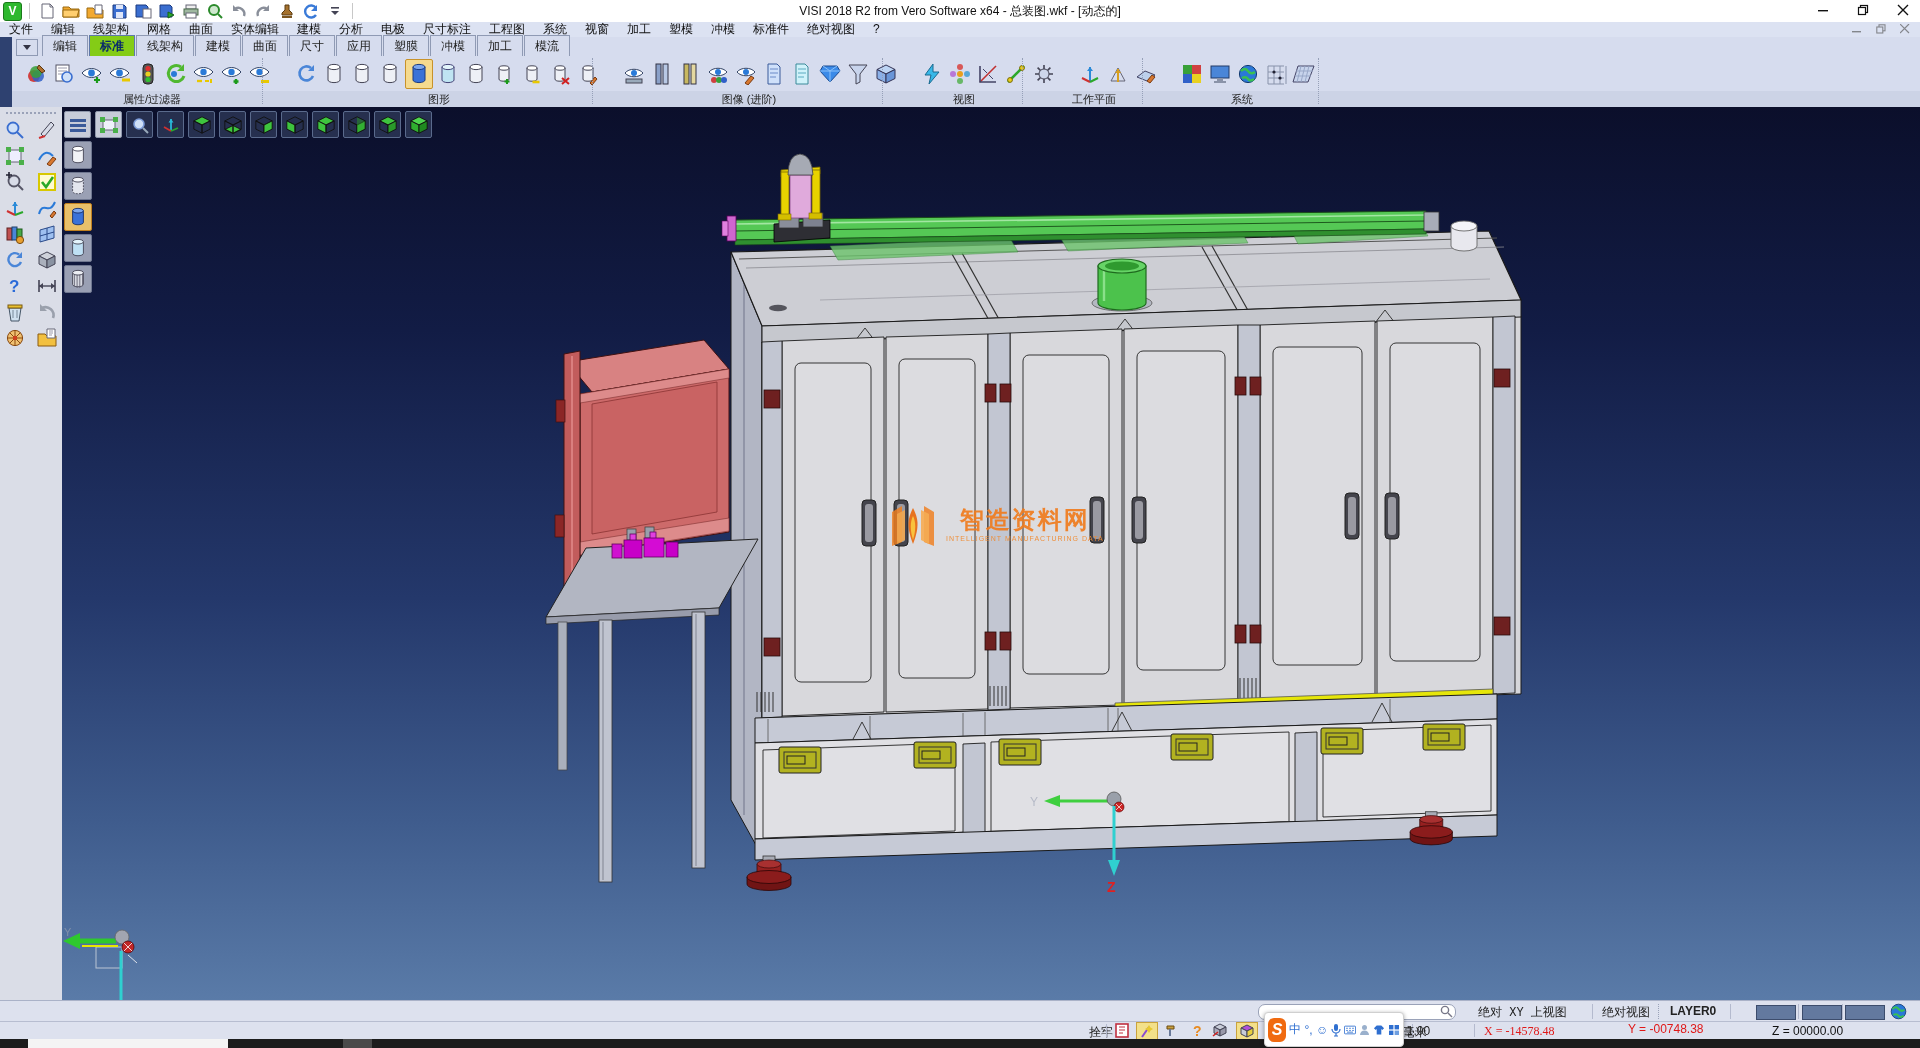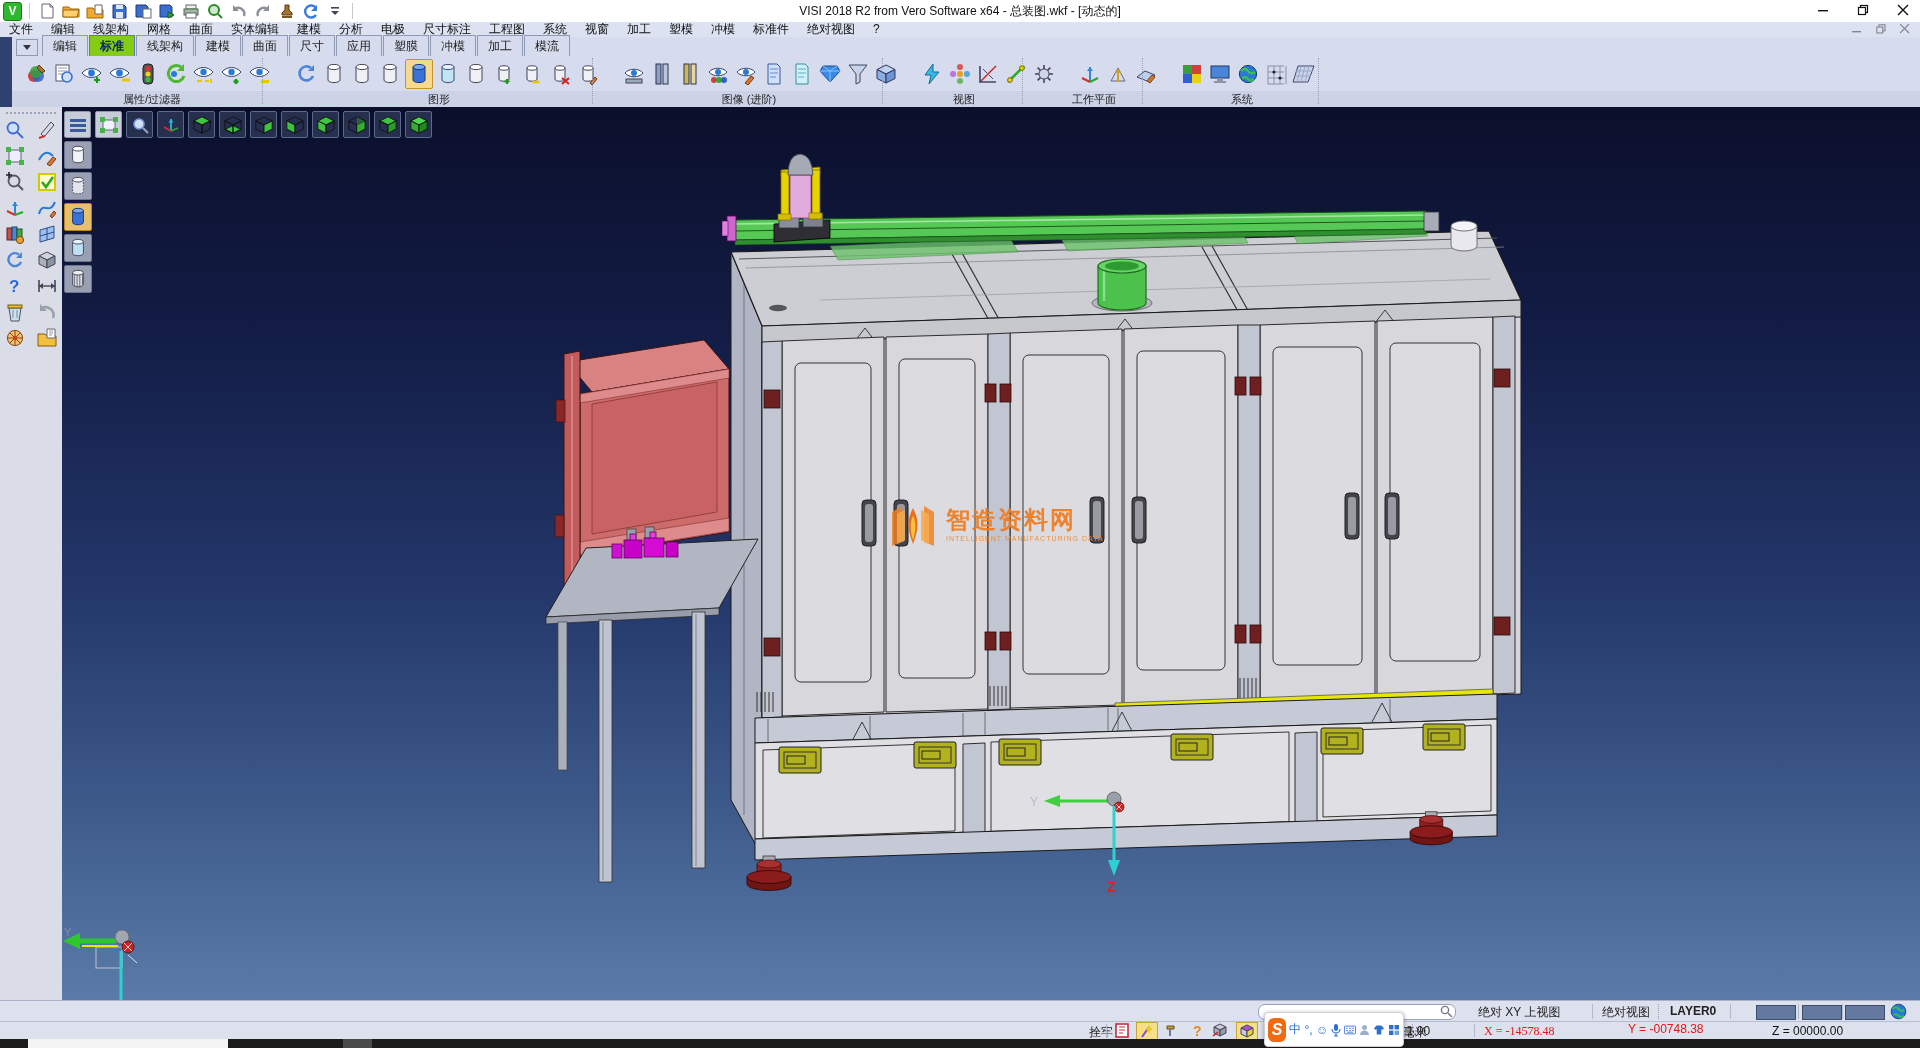--- a/index.html
+++ b/index.html
@@ -44,21 +44,21 @@
   .viewport{left:62px;top:107px;width:1858px;height:893px;
             background:linear-gradient(#0b0f2b 0%,#121c45 25%,#24386b 55%,#3f5c8d 80%,#5a7ba8 100%);}
   .floatbar{position:absolute;left:2px;top:4px;display:flex;gap:4px;}
   .fbtn{width:25px;height:25px;display:flex;align-items:center;justify-content:center;
         background:rgba(70,86,120,.45);border:1px solid #5a6a8c;border-radius:2px;}
   .fbtn.lt{background:#c7ccd9;border-color:#8f97ab;}
   .cylstrip{position:absolute;left:2px;top:34px;display:flex;flex-direction:column;gap:3px;}
   .cbtn{width:26px;height:26px;display:flex;align-items:center;justify-content:center;background:#9aa0b4;border:1px solid #6f7790;border-radius:2px;}
   .cbtn.sel{background:#e9c06a;border:1px solid #c08020;}
   .watermark{position:absolute;left:826px;top:395px;display:flex;align-items:center;gap:8px;opacity:.92;pointer-events:none;}
-  .wm-text .t1{font-size:24px;font-weight:bold;color:#f07c1e;letter-spacing:2px;line-height:24px;}
+  .wm-text .t1{font-size:24px;font-weight:bold;color:#f07c1e;letter-spacing:2px;line-height:24px;text-align:center;}
   .wm-text .t2{font-size:7px;color:#f08a30;letter-spacing:1px;margin-top:3px;}
   
   .viewbar{left:0;top:1000px;width:1920px;height:21px;background:#dde1ee;border-top:1px solid #aab2c8;
            font-size:12px;color:#222;}
   .vsep{position:absolute;top:3px;height:15px;width:0;border-left:1px solid #b4bace;}
   .vdot{position:absolute;top:3px;height:15px;width:0;border-left:1px dotted #9aa2b8;}
   .searchbox{position:absolute;left:1258px;top:3px;width:196px;height:14px;background:#fff;border:1px solid #9aa2b8;border-radius:7px;}
   .swatch{position:absolute;top:4px;width:38px;height:13px;background:#63799f;border:1px solid #3c4c6c;}
   .statusbar{left:0;top:1021px;width:1920px;height:18px;background:#dde1ee;border-top:1px solid #b7bdd0;
              font-size:12px;color:#222;}
@@ -1085,21 +1085,21 @@
       </div>
     </div>
   </div>
 
   <div class="abs viewbar">
     <div class="searchbox"></div>
     <svg class="abs" style="left:1440px;top:4px;" width="13" height="13" viewBox="0 0 13 13">
         <circle cx="5" cy="5" r="3.6" fill="none" stroke="#778" stroke-width="1.4"></circle>
         <path d="M8 8l4 4" stroke="#778" stroke-width="1.4"></path>
       </svg>
-    <div class="abs" style="left:1478px;top:3px;">绝对 XY 上视图</div>
+    <div class="abs" style="left:1478px;top:3px;font-family:Liberation Mono, monospace;">绝对 XY 上视图</div>
     <div class="vsep" style="left:1592px;"></div>
     <div class="abs" style="left:1602px;top:3px;">绝对视图</div>
     <div class="vdot" style="left:1658px;"></div>
     <div class="abs" style="left:1670px;top:3px;font-weight:bold;">LAYER0</div>
     <div class="vsep" style="left:1730px;"></div>
     <div class="swatch" style="left:1756px;"></div>
     <div class="vsep" style="left:1798px;"></div>
     <div class="swatch" style="left:1802px;"></div>
     <div class="vsep" style="left:1842px;"></div>
     <div class="swatch" style="left:1845px;"></div>

